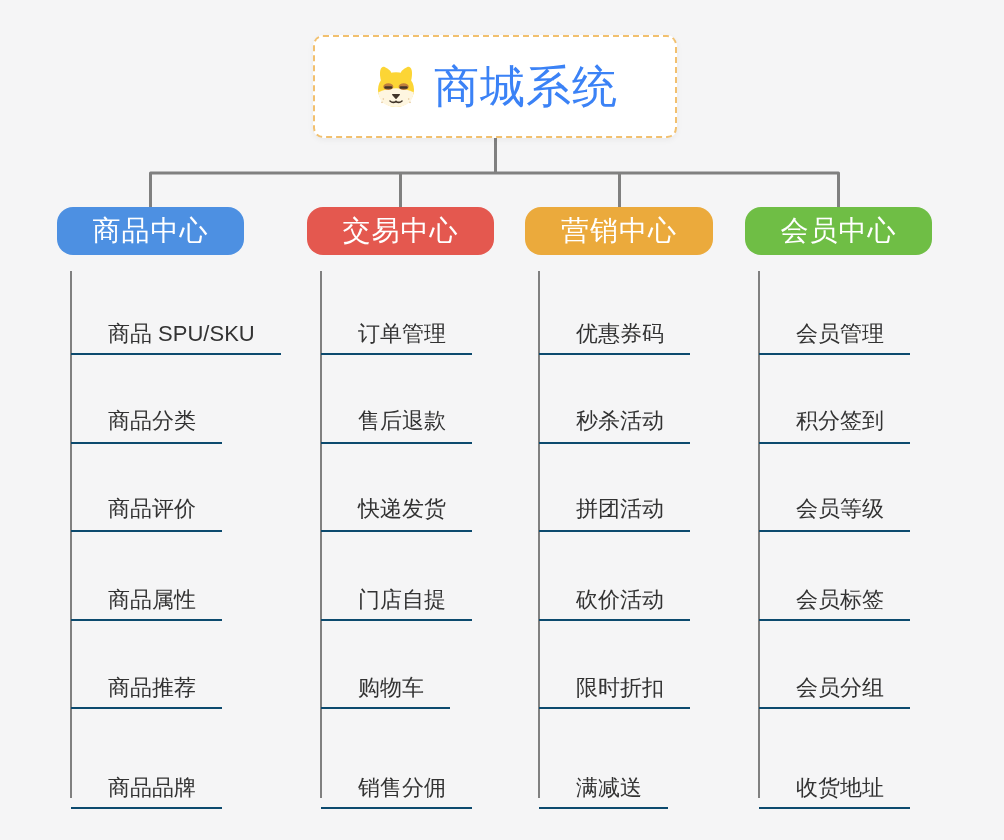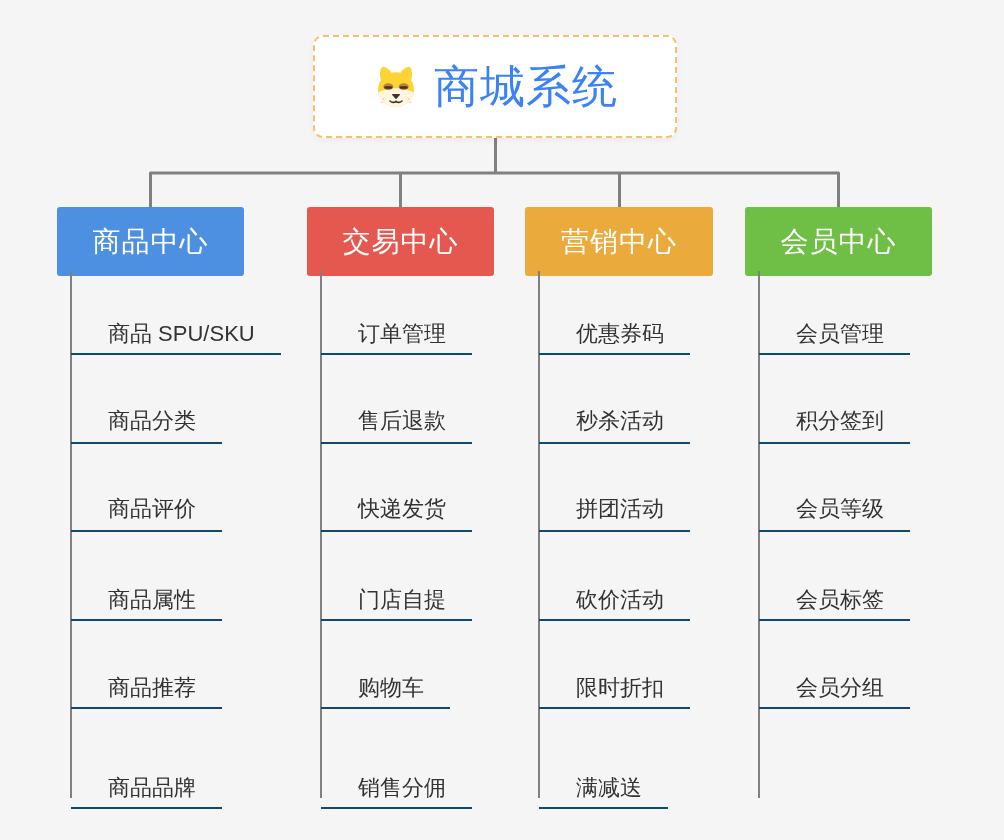--- a/index.html
+++ b/index.html
@@ -39,22 +39,22 @@
   
   .connectors {
     position: absolute;
     left: 0; top: 0;
     pointer-events: none;
   }
   
   .branch-box {
     position: absolute;
     top: 207px;
-    width: 187px; height: 69px;
-    border-radius: 3px;
+    width: 187px; height: 48px;
+    border-radius: 16px;
     display: flex;
     align-items: center;
     justify-content: center;
     cursor: pointer;
   }
   .branch-label {
     color: #ffffff;
     font-size: 28px;
     letter-spacing: 1px;
     white-space: nowrap;
@@ -168,15 +168,16 @@
   <div class="branch-box" style="left: 745px; background: rgb(111, 190, 69);">
     <span class="branch-label">会员中心</span>
   </div>
   <div class="trunk" style="left: 758px; background: rgb(128, 128, 128);"></div>
   <div class="col" style="left:759px">
     <div class="leaf">会员管理</div>
     <div class="leaf">积分签到</div>
     <div class="leaf">会员等级</div>
     <div class="leaf">会员标签</div>
     <div class="leaf">会员分组</div>
+    <div class="leaf">收货地址</div>
   </div>
 
 </div>
 
 </body></html>

